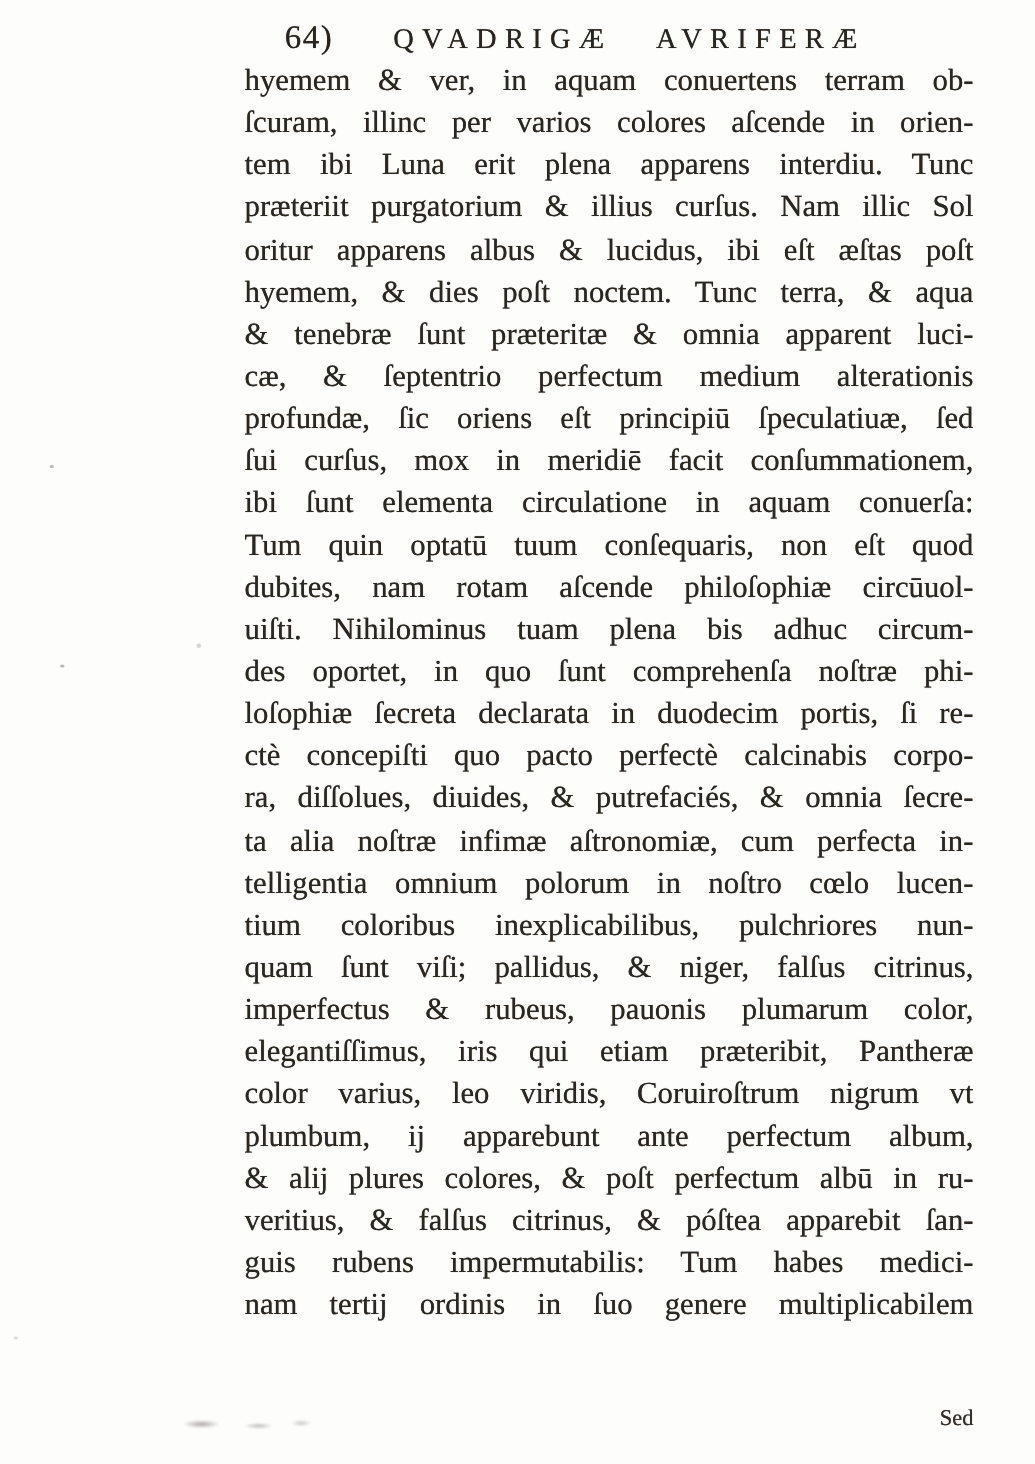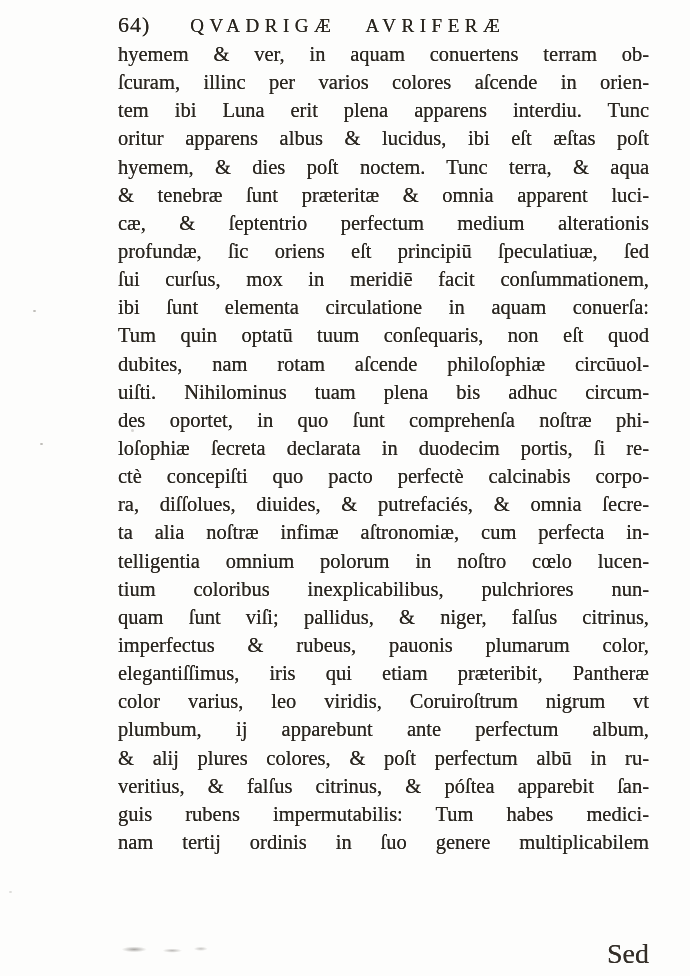--- a/index.html
+++ b/index.html
@@ -13,20 +13,21 @@
     height: 976px;
     background: #fdfdfc;
     overflow: hidden;
     font-family: "Liberation Serif", "DejaVu Serif", serif;
     color: #2e2a24;
   }
   
   .print {
     filter: blur(0.3px) contrast(1.02);
     text-shadow: 0 0 0.45px rgba(40,35,28,0.85);
+    justify-content: center;
   }
   .header-row {
     position: absolute;
     left: 118px;
     top: 12px;
     width: 531px;
     display: flex;
     align-items: baseline;
   }
   .page-number {
@@ -49,28 +50,29 @@
     width: 531px;
   }
   .text-line {
     font-size: 20.5px;
     line-height: 28.15px;
     height: 28.15px;
     text-align: justify;
     text-align-last: justify;
     overflow: hidden;
     color: #2c2822;
+    margin-left: 45px;
   }
   .catchword-row {
     position: absolute;
     left: 118px;
     top: 938px;
     width: 531px;
     text-align: right;
-    font-size: 28px;
+    font-size: 15px;
     color: #35302a;
   }
   
   .smudge {
     position: absolute;
     left: 120px;
     top: 944px;
     width: 95px;
     height: 12px;
     background:
@@ -97,20 +99,21 @@
 
   <div class="header-row print">
     <span class="page-number">64)</span>
     <span class="running-title">QVADRIGÆ AVRIFERÆ</span>
   </div>
 
   <div class="body-block print">
     <div class="text-line">hyemem &amp; ver, in aquam conuertens terram ob-</div>
     <div class="text-line">ſcuram, illinc per varios colores aſcende in orien-</div>
     <div class="text-line">tem ibi Luna erit plena apparens interdiu. Tunc</div>
+    <div class="text-line">præteriit purgatorium &amp; illius curſus. Nam illic Sol</div>
     <div class="text-line">oritur apparens albus &amp; lucidus, ibi eſt æſtas poſt</div>
     <div class="text-line">hyemem, &amp; dies poſt noctem. Tunc terra, &amp; aqua</div>
     <div class="text-line">&amp; tenebræ ſunt præteritæ &amp; omnia apparent luci-</div>
     <div class="text-line">cæ, &amp; ſeptentrio perfectum medium alterationis</div>
     <div class="text-line">profundæ, ſic oriens eſt principiū ſpeculatiuæ, ſed</div>
     <div class="text-line">ſui curſus, mox in meridiē facit conſummationem,</div>
     <div class="text-line">ibi ſunt elementa circulatione in aquam conuerſa:</div>
     <div class="text-line">Tum quin optatū tuum conſequaris, non eſt quod</div>
     <div class="text-line">dubites, nam rotam aſcende philoſophiæ circūuol-</div>
     <div class="text-line">uiſti. Nihilominus tuam plena bis adhuc circum-</div>

